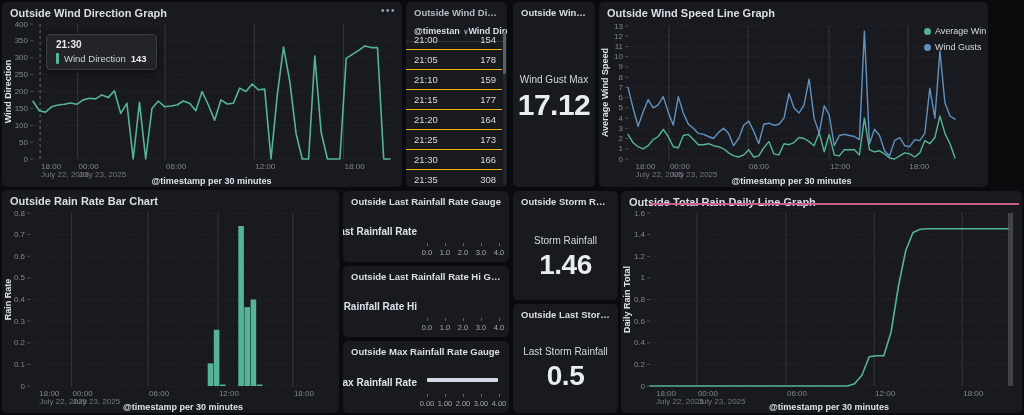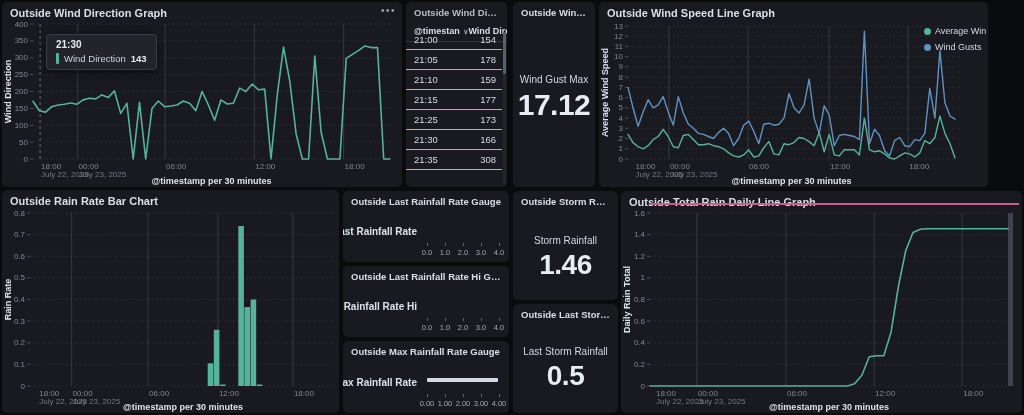--- a/index.html
+++ b/index.html
@@ -122,20 +122,24 @@
         <span class="tc1">21:05</span>
         <span class="tc2">178</span>
       </div>
       <div class="trow">
         <span class="tc1">21:10</span>
         <span class="tc2">159</span>
       </div>
       <div class="trow">
         <span class="tc1">21:15</span>
         <span class="tc2">177</span>
+      </div>
+      <div class="trow">
+        <span class="tc1">21:20</span>
+        <span class="tc2">164</span>
       </div>
       <div class="trow">
         <span class="tc1">21:25</span>
         <span class="tc2">173</span>
       </div>
       <div class="trow">
         <span class="tc1">21:30</span>
         <span class="tc2">166</span>
       </div>
       <div class="trow">

